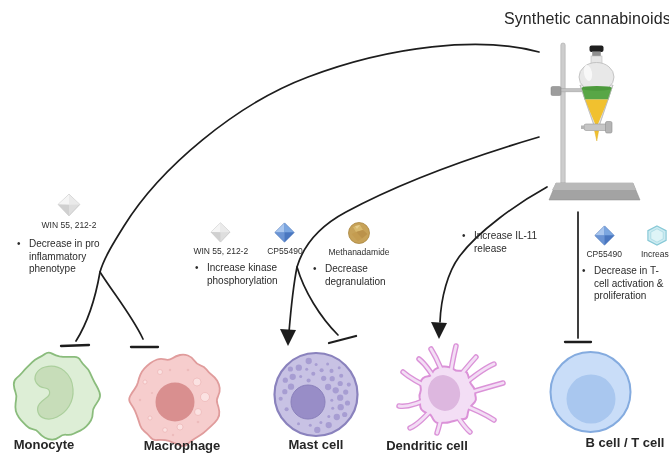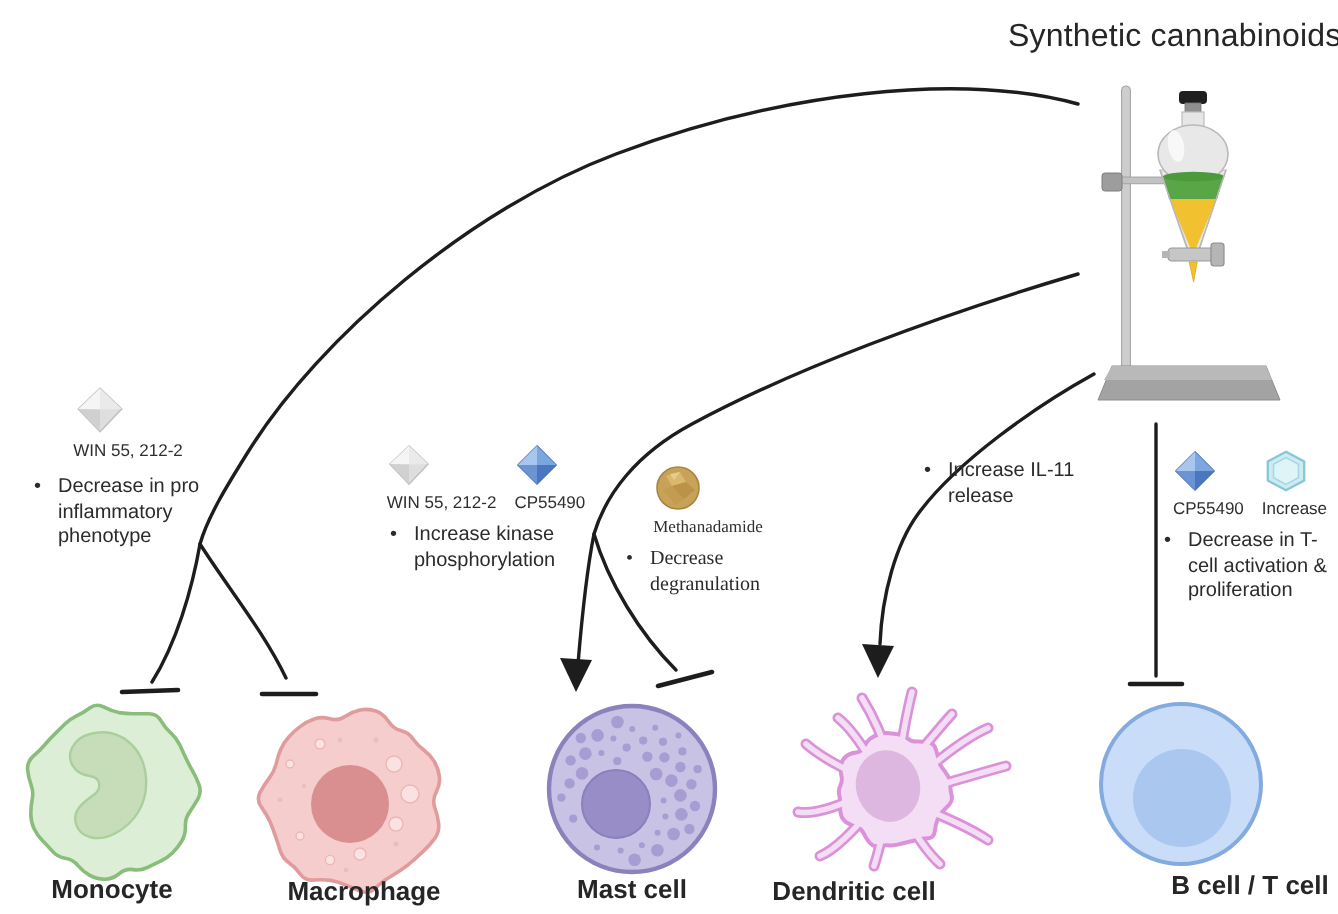--- a/index.html
+++ b/index.html
@@ -6,21 +6,21 @@
   #canvas{
     position:relative;width:669px;height:457px;background:#ffffff;overflow:hidden;
     font-family:"Liberation Sans",sans-serif;color:#2a2a2a;
   }
   #art{position:absolute;left:0;top:0;}
   .title{
     position:absolute;font-size:16px;letter-spacing:.1px;color:#262626;white-space:nowrap;
   }
   .note{position:absolute;}
   .drugrow{display:flex;justify-content:center;align-items:flex-end;gap:9px;}
-  .drugcol{display:flex;flex-direction:column;}
+  .drugcol{display:flex;flex-direction:column;align-items:center;margin-left:10px;}
   .drugcol svg{display:block;}
   .druglabel{font-size:8.5px;margin-top:2px;white-space:nowrap;color:#2e2e2e;}
   .effect{display:flex;font-size:10px;line-height:1.25;color:#2b2b2b;}
   .bullet{width:12px;flex:0 0 12px;padding-left:1px;}
   .celllabel{
     position:absolute;transform:translateX(-50%);font-size:13px;font-weight:600;
     color:#262626;white-space:nowrap;
   }
   .mt8{margin-top:8px;} .mt6{margin-top:6px;}
 </style>
@@ -233,21 +233,21 @@
         </span>
         <span class="druglabel">CP55490</span>
       </div>
     </div>
     <div class="effect mt6">
       <span class="bullet">•</span>
       <span>Increase kinase phosphorylation</span>
     </div>
   </div>
 
-  <div class="note" style="left:312px;top:232px;width:84px;font-family:Liberation Serif, serif;">
+  <div class="note" style="left:312px;top:221px;width:84px;">
     <div class="drugrow">
       <div class="drugcol">
         <span>
           <svg width="24" height="24" viewBox="0 0 24 24">
             <circle cx="12" cy="12" r="10.5" fill="#c7a258" stroke="#a8853f" stroke-width="0.8"></circle>
             <polygon points="6,6 13,4 16,9 9,11" fill="#d8b96e"></polygon>
             <polygon points="16,9 20.5,13 15,17.5 9,11" fill="#bb924a"></polygon>
             <polygon points="4.5,13 9,11 15,17.5 11,20.5" fill="#c49c50"></polygon>
             <polygon points="8,5 13,4 10,8" fill="#e6cd8c"></polygon>
           </svg>
@@ -291,19 +291,19 @@
         </span>
         <span class="druglabel">Increase</span>
       </div>
     </div>
     <div class="effect mt6">
       <span class="bullet">•</span>
       <span>Decrease in T-cell activation &amp; proliferation</span>
     </div>
   </div>
 
-  <div class="celllabel" style="left:56px;top:437px;">Monocyte</div>
+  <div class="celllabel" style="left:44px;top:437px;">Monocyte</div>
   <div class="celllabel" style="left:176px;top:438px;padding-left:12px;">Macrophage</div>
   <div class="celllabel" style="left:316px;top:437px;">Mast cell</div>
   <div class="celllabel" style="left:427px;top:438px;">Dendritic cell</div>
   <div class="celllabel" style="left:625px;top:435px;">B cell / T cell</div>
 
 </div>
 
 </body></html>

